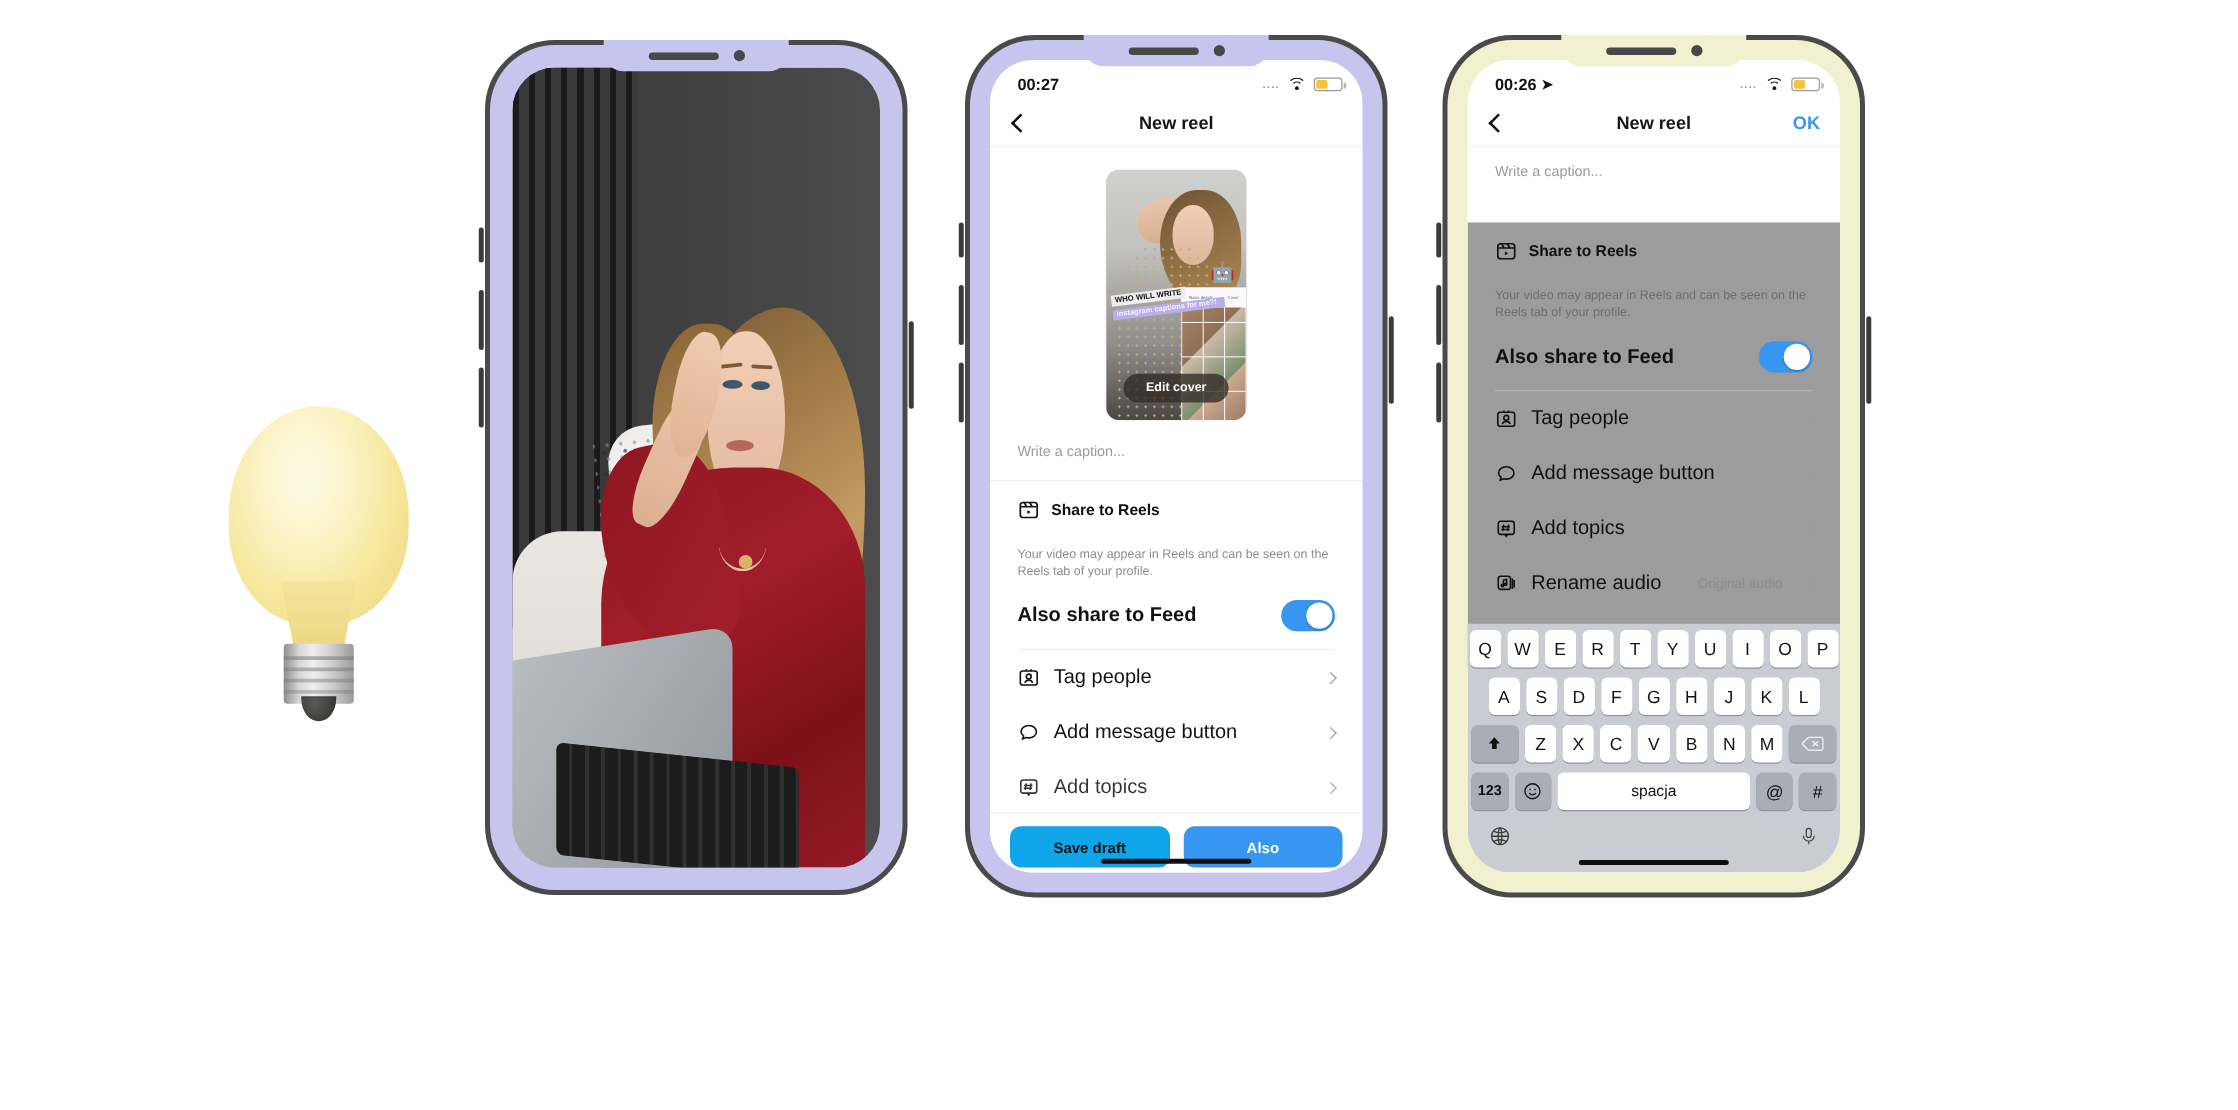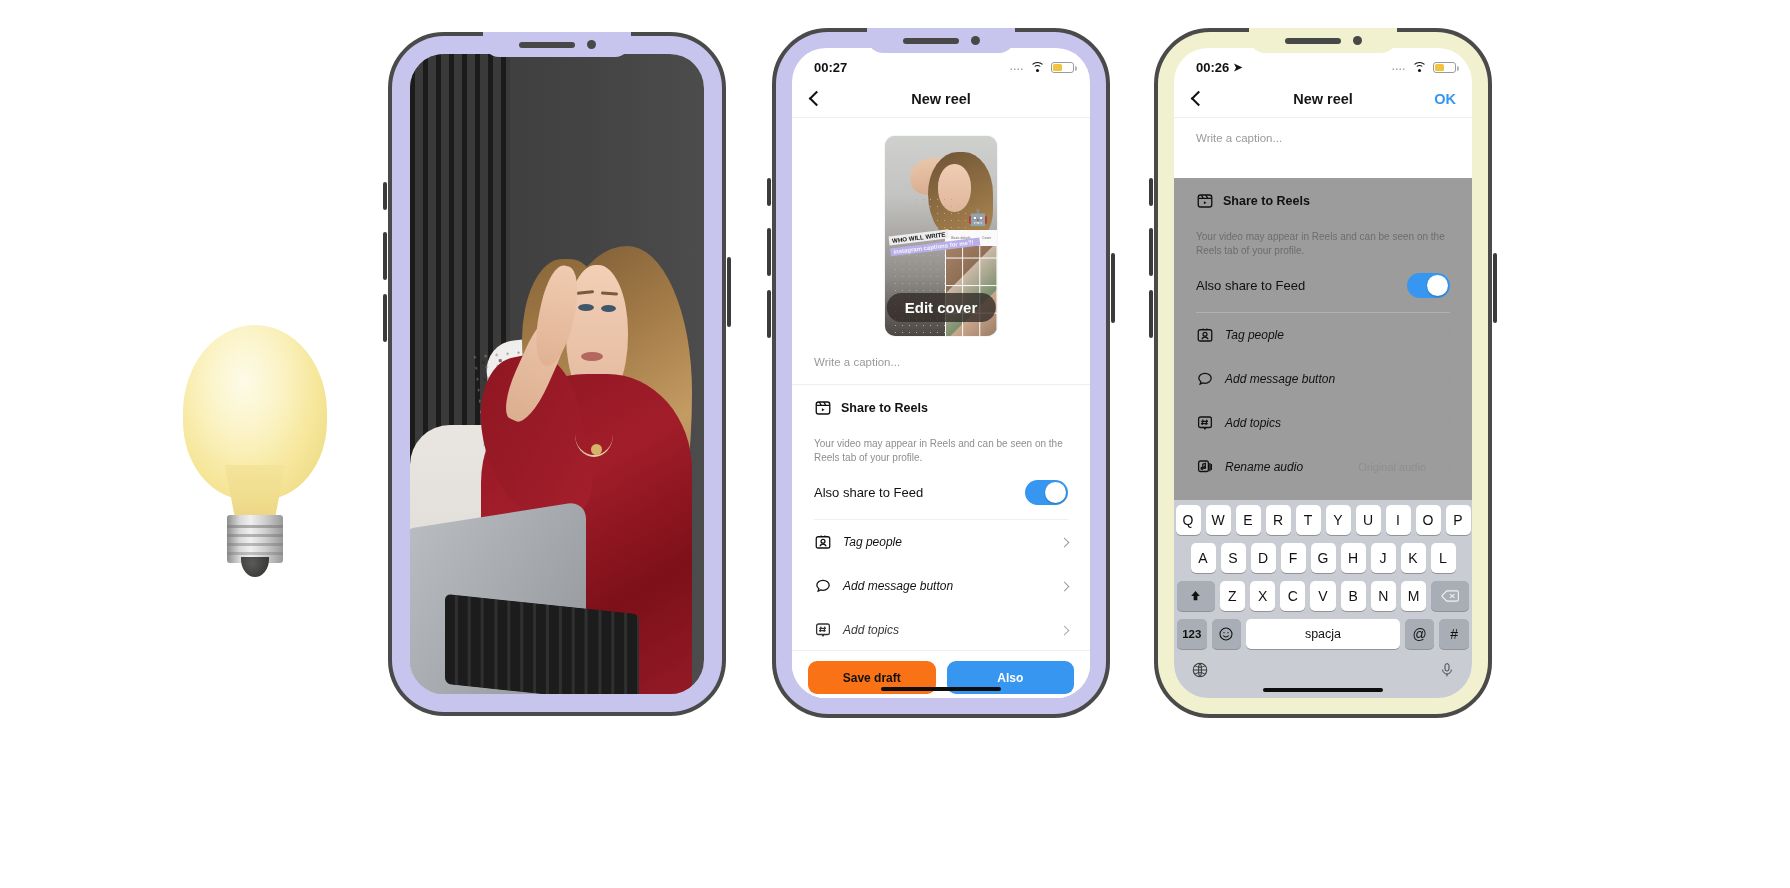--- a/index.html
+++ b/index.html
@@ -175,48 +175,48 @@
   .th-grid{ position:absolute; right:0; top:47%; width:46%; bottom:0;
     background:#efefef;
     background-image:linear-gradient(to right,#fff 1px,transparent 1px),
                      linear-gradient(to bottom,#fff 1px,transparent 1px),
                      linear-gradient(135deg,#b08a6e,#8e6f55 40%,#cbb9a8 41%,#7b8f6e 70%,#caa88e 71%,#9a7c64);
     background-size:33% 100%, 100% 26%, 100% 100%; }
   .th-gridtop{ position:absolute; right:0; top:47%; width:46%; height:8%; background:#fafafa;
     display:flex; align-items:center; justify-content:space-around; }
   .th-gridtop span{ font-size:3.4px; color:#6a6a6a; }
   .edit-cover{ position:absolute; left:50%; bottom:14px; transform:translateX(-50%);
-    background:rgba(50,42,38,.78); color:#fff; font-size:15px; font-weight:700;
+    background:rgba(50,42,38,.78); color:#fff; font-size:10px; font-weight:700;
     padding:6px 18px; border-radius:16px; white-space:nowrap; }
 
   .caption-row{ padding:10px 22px 16px; font-size:11.5px; color:#9a9a9a; border-bottom:1px solid #eee; }
   .section{ padding:14px 22px 0; }
   .sec-head{ display:flex; align-items:center; gap:9px; }
   .sec-title{ font-size:12.5px; font-weight:700; color:#121212; }
   .sec-desc{ margin-top:20px; font-size:10px; line-height:1.35; color:#8e8e8e; }
   .toggle-row{ display:flex; align-items:center; justify-content:space-between;
     padding:16px 0 14px; border-bottom:1px solid #efefef; }
-  .toggle-row .lbl{ font-size:13px; font-weight:400; color:#121212; }
+  .toggle-row .lbl{ font-size:16px; font-weight:700; color:#121212; }
   .switch{ width:43px; height:25px; border-radius:13px; background:#3797f0; position:relative; }
   .switch i{ position:absolute; right:2px; top:2px; width:21px; height:21px; border-radius:50%;
     background:#fff; box-shadow:0 1px 2px rgba(0,0,0,.25); }
 
   .menu-list{ flex:1; overflow:hidden; }
   .menu-item{ display:flex; align-items:center; gap:11px; padding:13px 22px; }
-  .menu-item .mlabel{ flex:1; font-size:12px; color:#121212;font-style:italic; }
+  .menu-item .mlabel{ flex:1; font-size:16px; color:#121212; }
   .menu-item .mval{ font-size:11px; color:#8e8e8e; margin-right:6px; }
   .chev{ width:7px; height:7px; border-right:1.6px solid #9a9a9a; border-top:1.6px solid #9a9a9a;
     transform:rotate(45deg); flex:none; }
   .mi-icon{ width:18px; height:18px; flex:none; }
 
   .bottom-bar{ position:absolute; left:0; right:0; bottom:0; background:#fff;
     padding:10px 16px 4px; border-top:1px solid #efefef; display:flex; gap:11px; }
   .btn{ flex:1; height:33px; border-radius:9px; display:flex; align-items:center;
     justify-content:center; font-size:12px; font-weight:700; }
-  .btn-draft{ background:#f97316; color:#111; }
+  .btn-draft{ background:#0ea5e9; color:#111; }
   .btn-share{ background:#3797f0; color:#fff; }
   .home-ind{ position:absolute; left:50%; transform:translateX(-50%); bottom:7px;
     width:120px; height:4.5px; border-radius:3px; background:#0e0e0e; }
 
   
   .p3-body{ position:relative; height:calc(100% - 70px); background:#fff; }
   .p3-caption{ padding:14px 22px 34px; font-size:11.5px; color:#9a9a9a; background:#fff; }
   .p3-dim{ position:relative; background:#9c9c9c; }
   .p3-dim .sec-title,.p3-dim .lbl,.p3-dim .mlabel{ color:#111; }
   .p3-dim .sec-desc{ color:#6d6d6d; }

